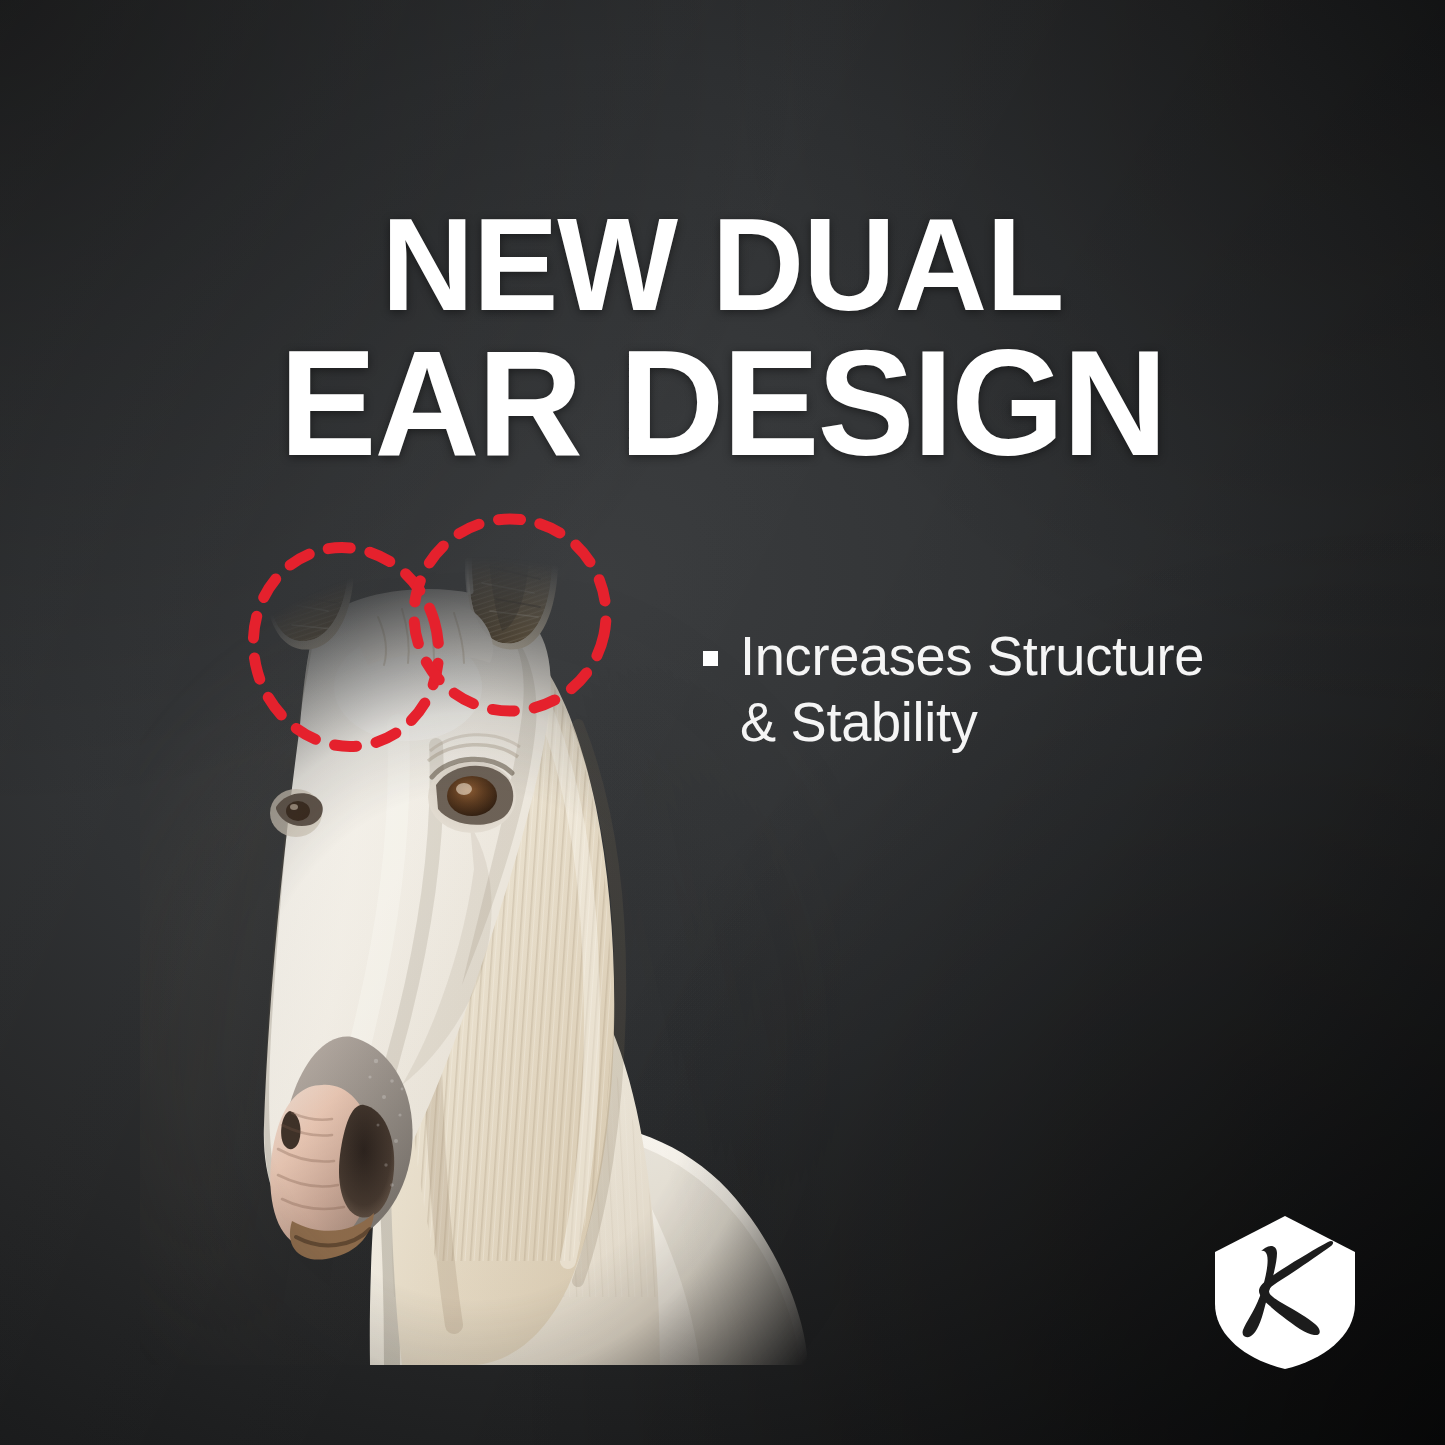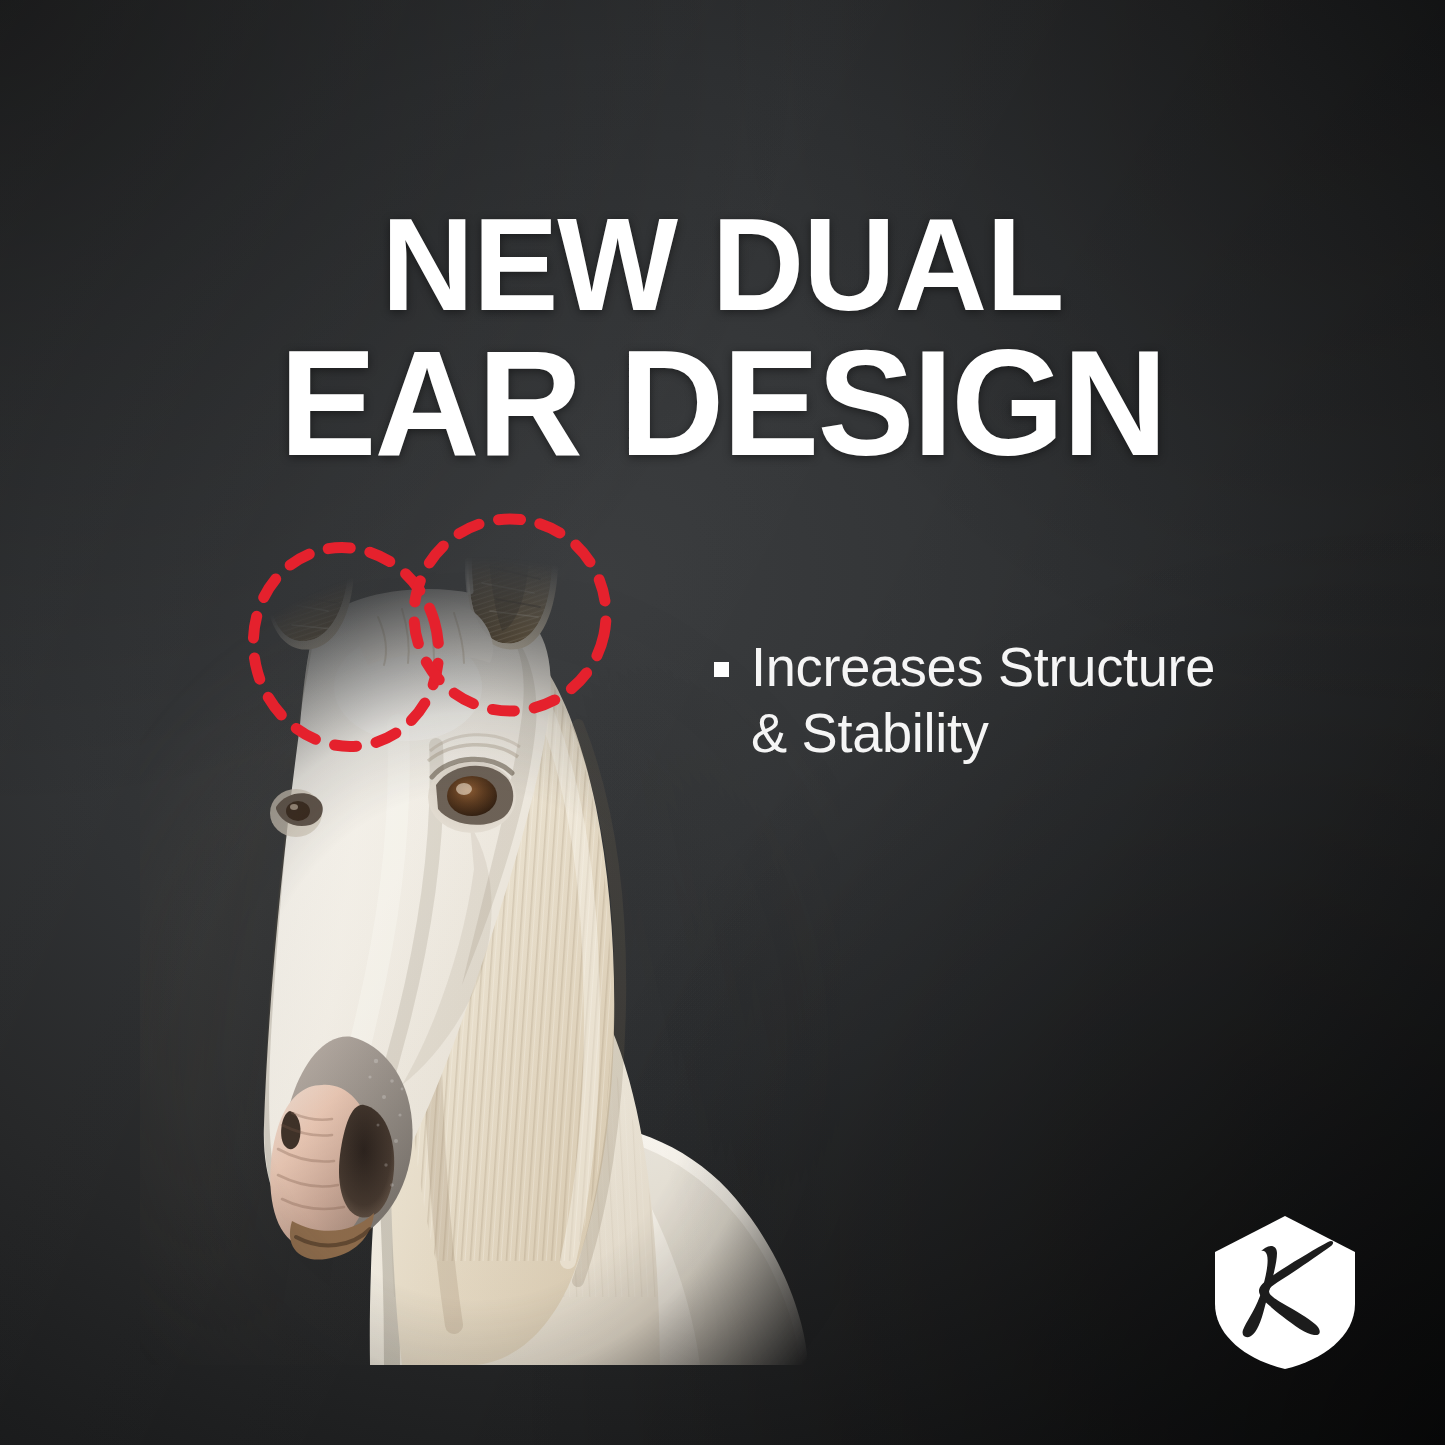--- a/index.html
+++ b/index.html
@@ -499,21 +499,21 @@
 
   <svg class="annot-svg" viewBox="0 0 700 940" preserveAspectRatio="xMidYMid meet">
     <g fill="none" stroke="#e5212d" stroke-width="11" stroke-linecap="round" stroke-dasharray="22 20">
       <ellipse cx="206" cy="222" rx="92" ry="100" transform="rotate(-16 206 222)"></ellipse>
     </g>
     <g fill="none" stroke="#e5212d" stroke-width="11" stroke-linecap="round" stroke-dasharray="22 20">
       <ellipse cx="370" cy="190" rx="96" ry="96" transform="rotate(12 370 190)"></ellipse>
     </g>
   </svg>
 
-  <ul class="bullets" style="list-style:none;margin:16px;padding:0;">
+  <ul class="bullets" style="list-style:none;margin:5px;padding:0;">
     <li class="bullet-item">
       <span class="bullet-marker"></span>
       <span class="bullet-text">
         <span>Increases Structure</span><br>
         <span>&amp; Stability</span>
       </span>
     </li>
   </ul>
 
   <div class="logo">

